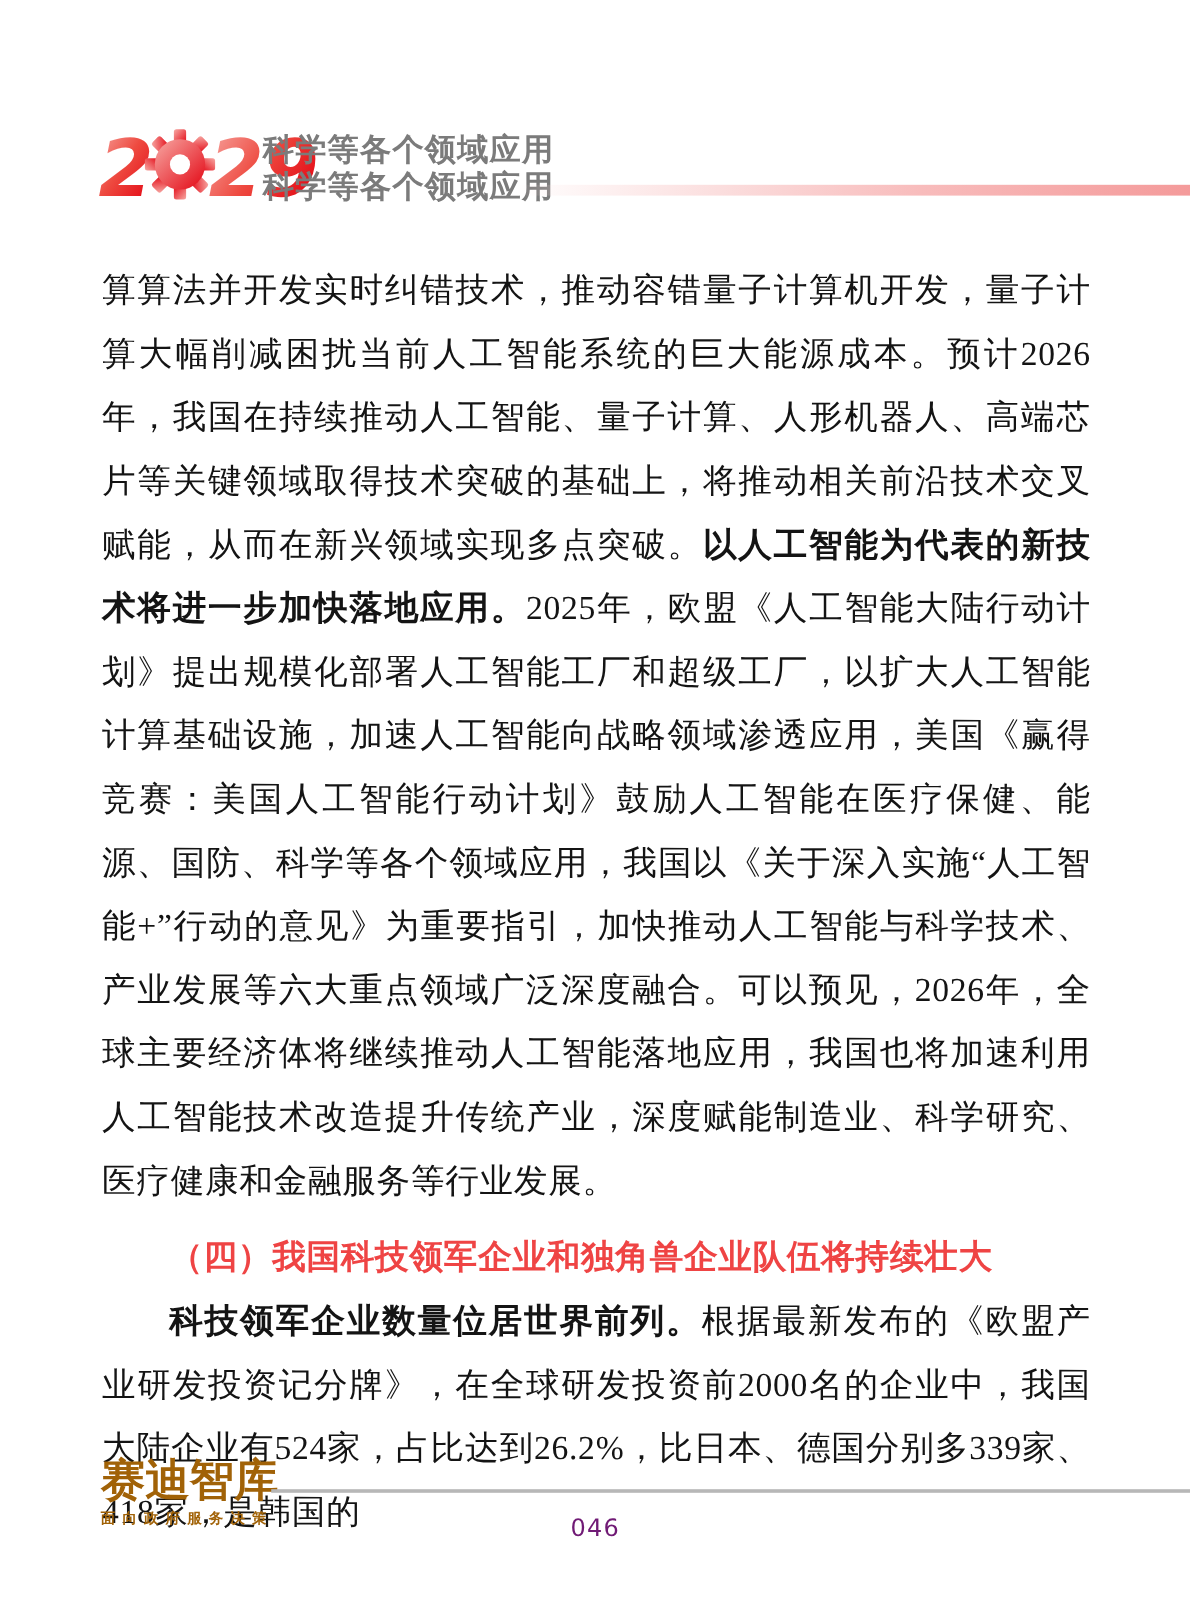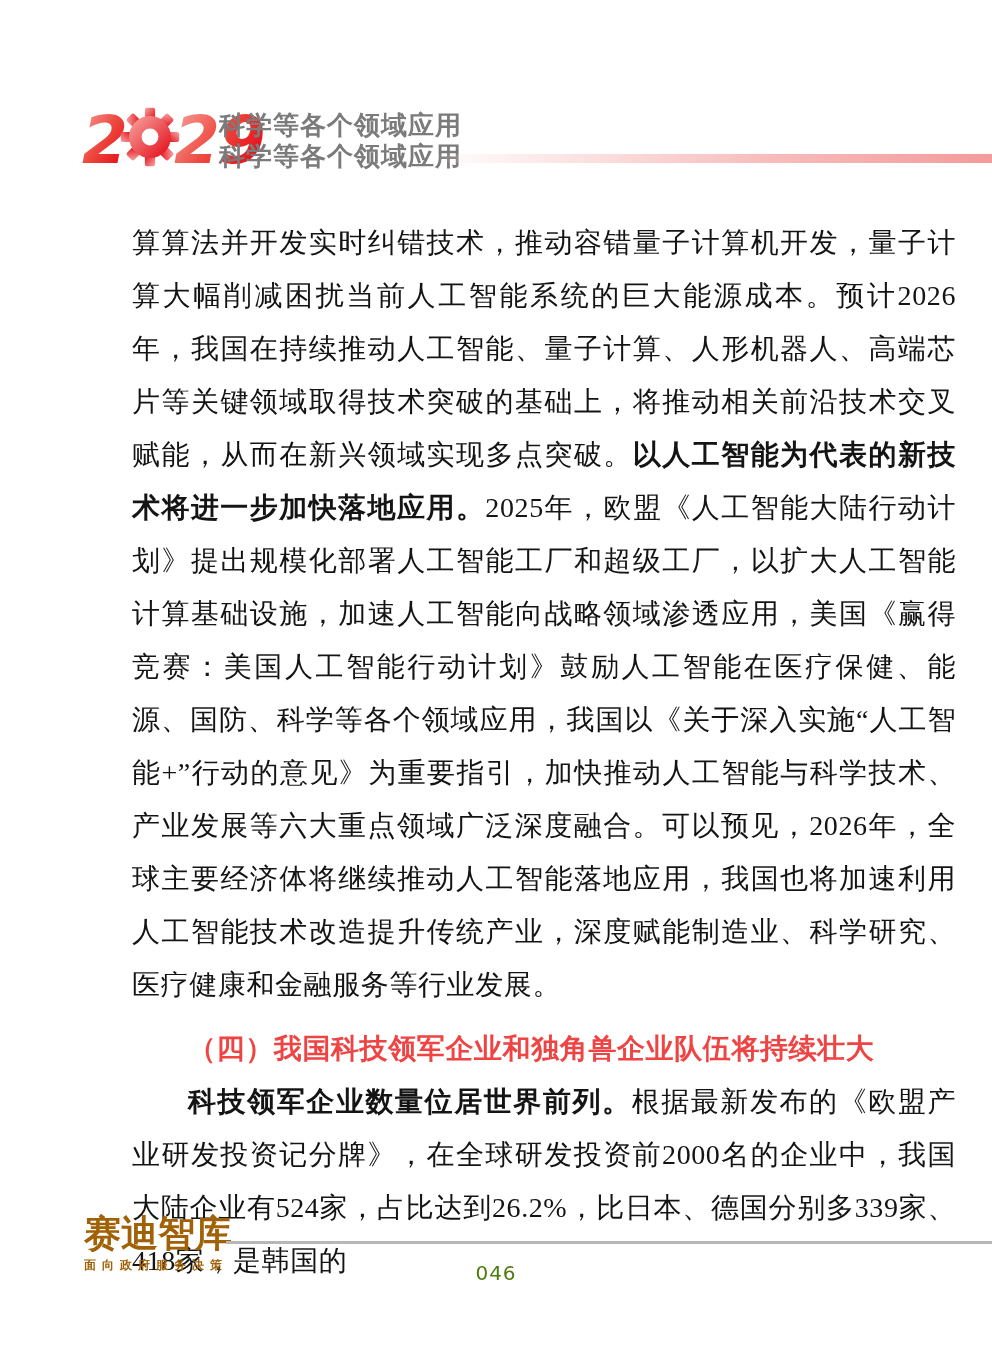--- a/index.html
+++ b/index.html
@@ -38,21 +38,20 @@
   }
   .header-rule {
     position:absolute; left:430px; right:0; top:154px; height:9px;
     background:linear-gradient(90deg, rgba(247,170,170,0) 0%, #fbdede 30%, #f8bcbc 60%, #f49a9a 100%);
   }
 
   
   .content {
     position:absolute; left:85px; top:216px; width:824px;
     color:#141414;
-    margin-left:47px;
   }
   .content p {
     font-size:28px; line-height:53px;
     text-align:justify; letter-spacing:0.6px;
   }
   .content .bold { font-weight:bold; }
   .section-heading {
     margin-top:11px;
     text-indent:2em;
     font-weight:bold;
@@ -79,21 +78,21 @@
     white-space:nowrap;
   }
   .footer-rule {
     position:absolute; left:226px; right:0; top:1241px; height:3px;
     background:#b7b7b7;
   }
   .page-number {
     position:absolute; left:0; right:0; top:1261px;
     text-align:center;
     font-family:"DejaVu Sans","Liberation Sans",sans-serif;
-    font-size:20px; color:#4d7c0f; letter-spacing:1px;
+    font-size:20px; color:#701a75; letter-spacing:1px;
   }
 </style>
 </head>
 <body>
 
 <div class="page">
 
   <div class="header-logo">
     <span class="logo-digit">2</span>
       <span class="logo-gear">

